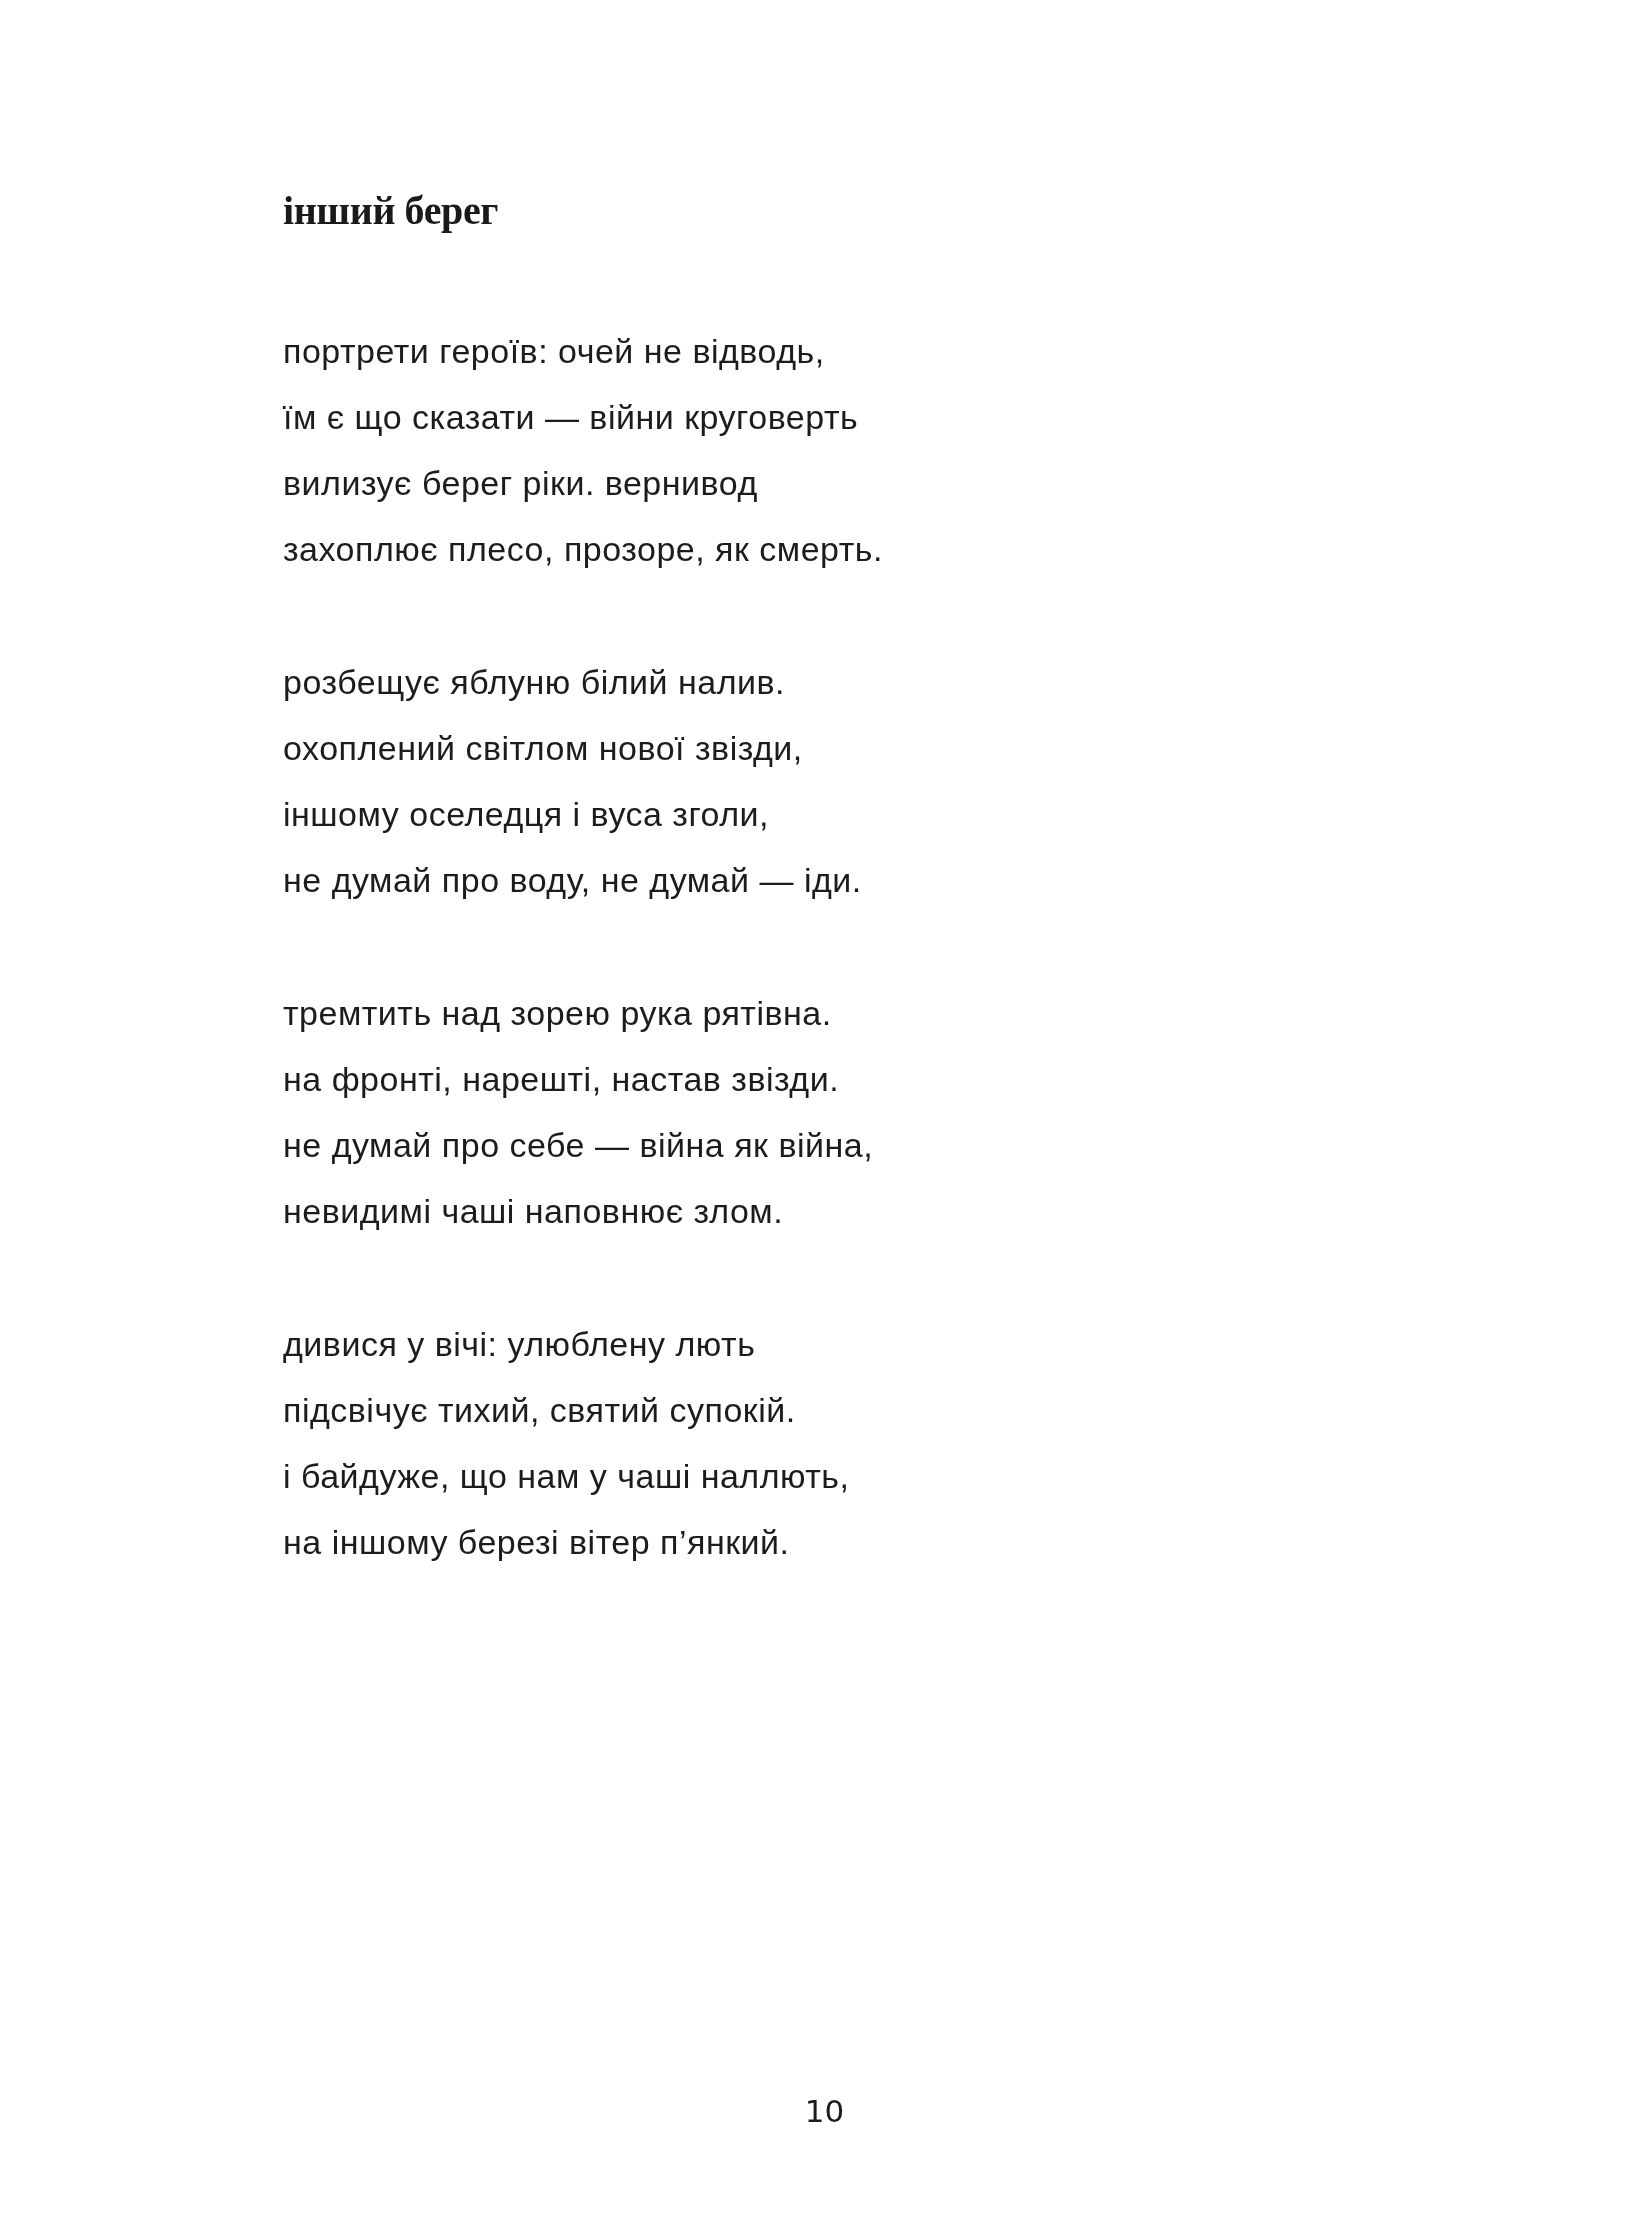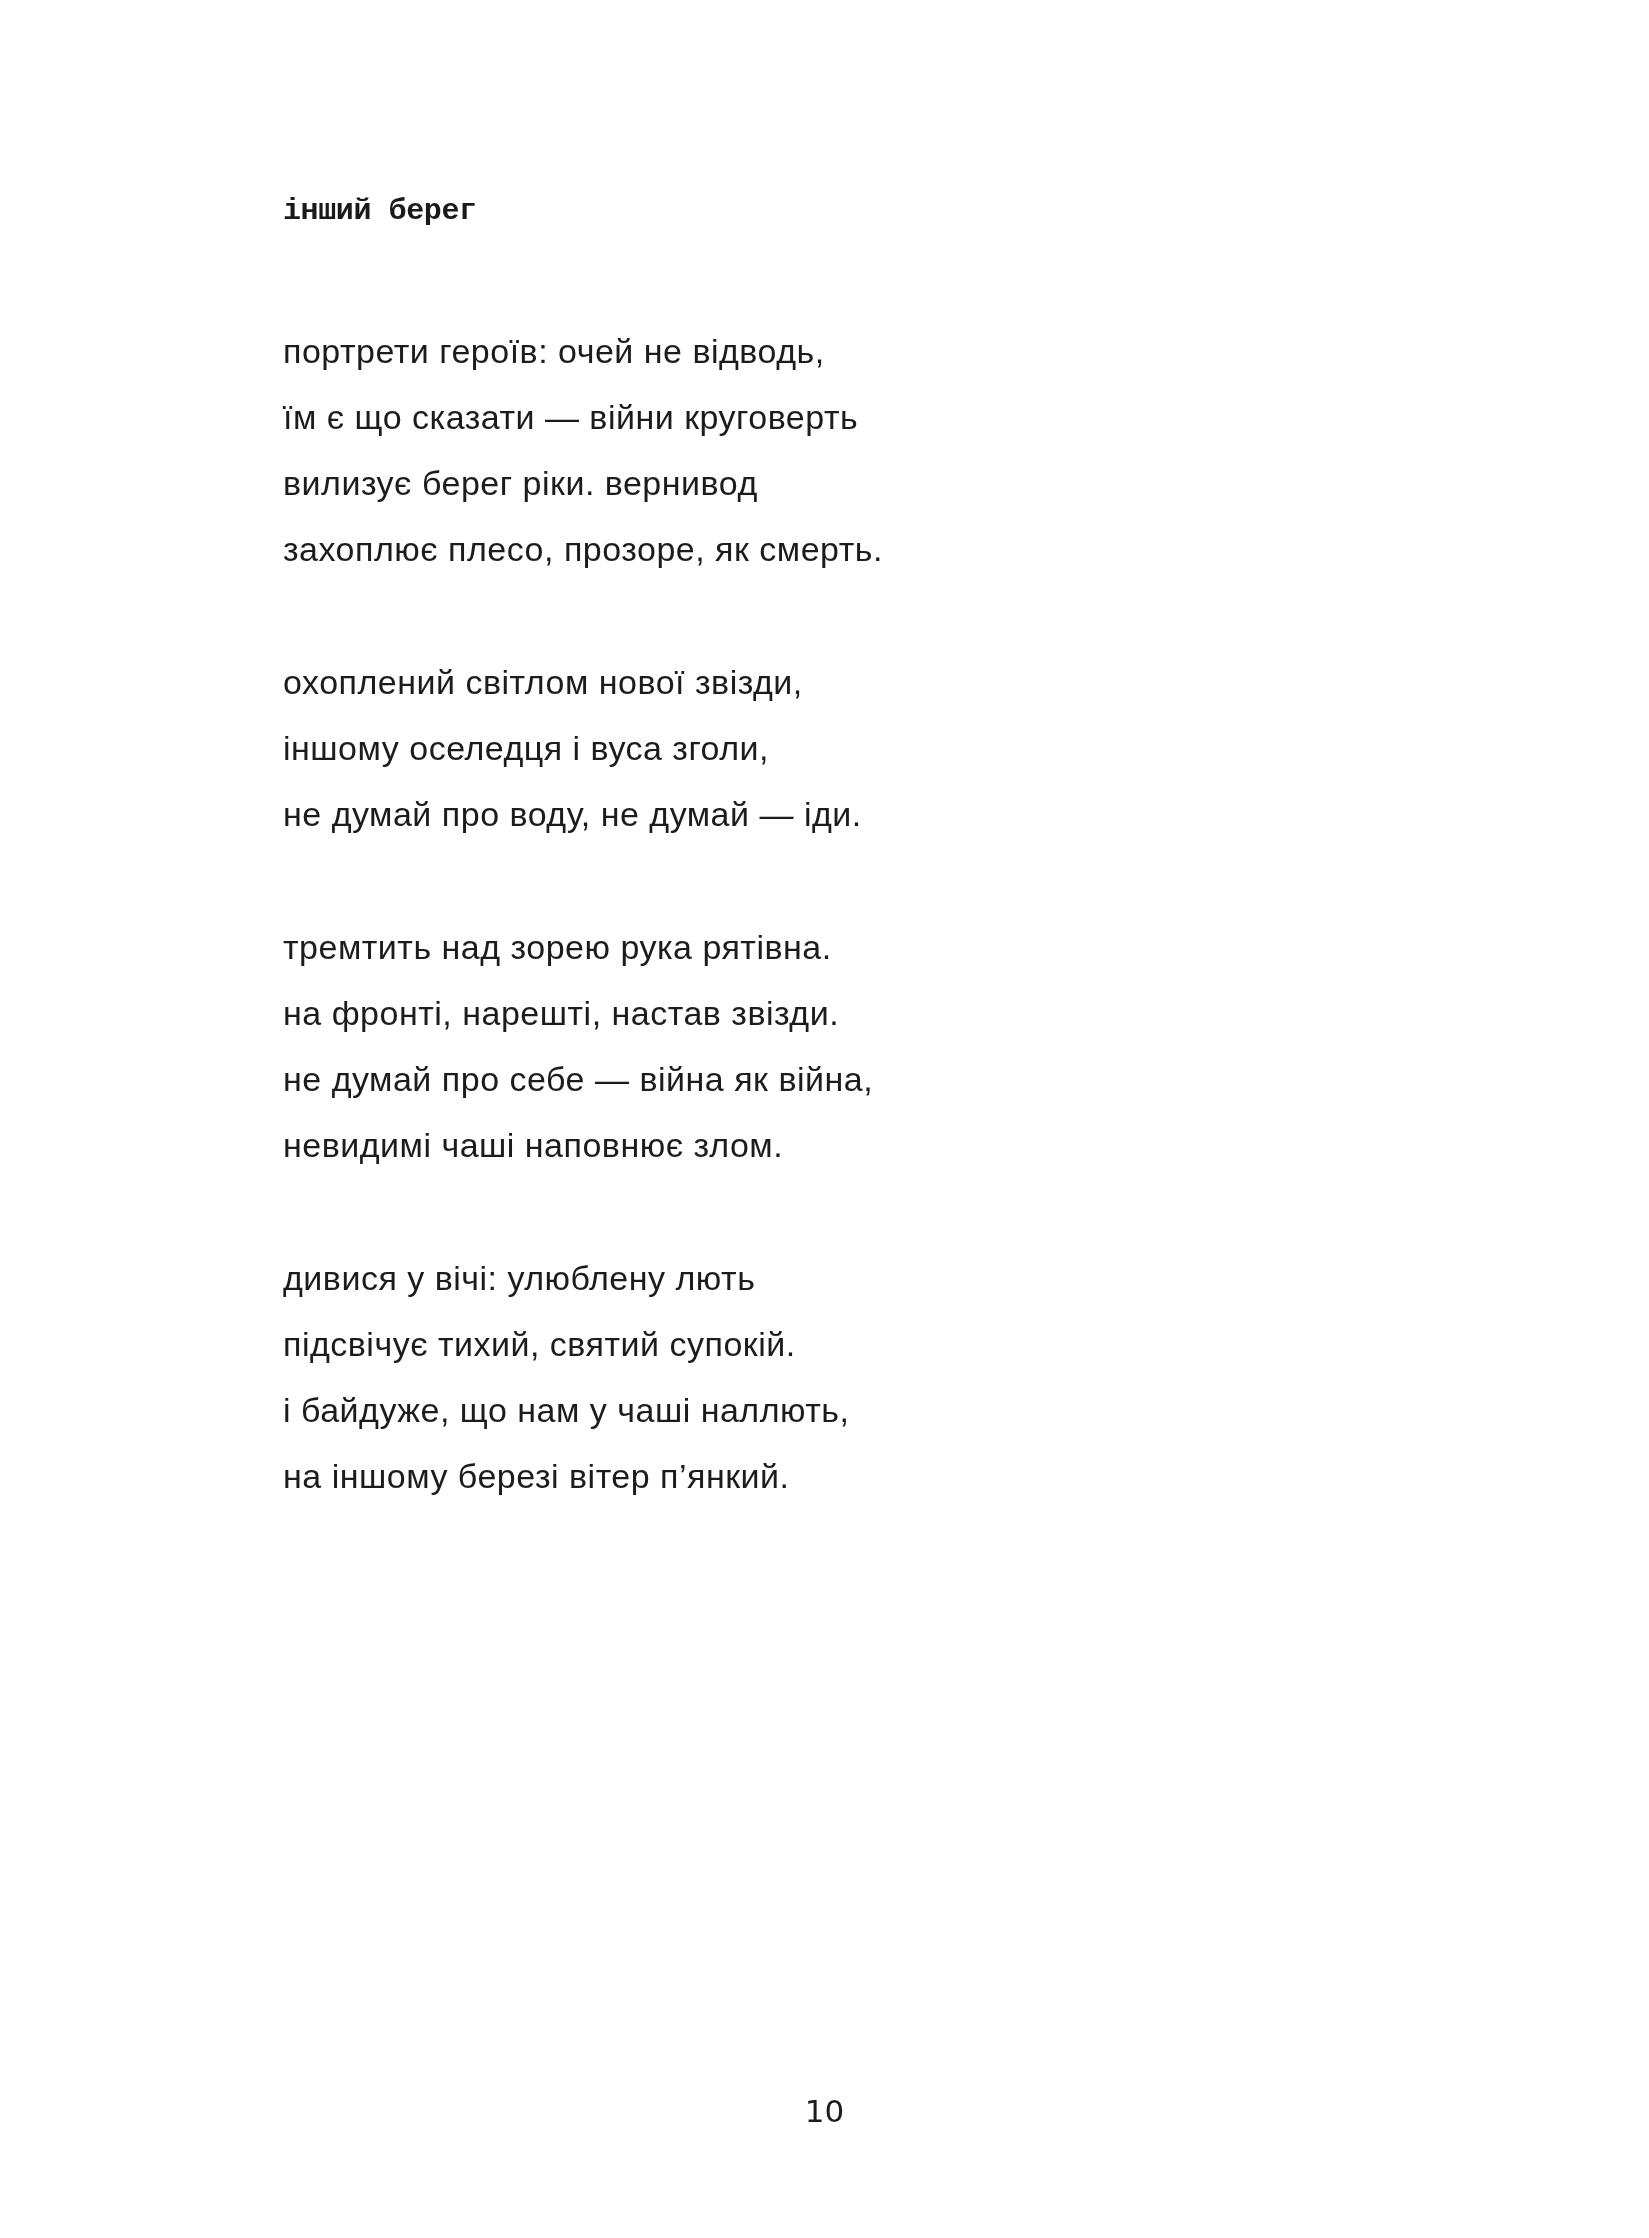--- a/index.html
+++ b/index.html
@@ -18,23 +18,23 @@
     .page {
       position: absolute;
       left: 0; top: 0;
       width: 1649px; height: 2239px;
       background: #ffffff;
     }
     .poem-title {
       position: absolute;
       left: 283px;
       top: 187px;
-      font-family: Liberation Mono, monospace;
+      font-family: Liberation Serif, serif;
       font-weight: bold;
-      font-size: 30px;
+      font-size: 40px;
       line-height: 48px;
       letter-spacing: -0.4px;
       color: #1a1a1a;
       margin: 0;
     }
     .poem {
       position: absolute;
       left: 283px;
       top: 318px;
       margin: 0;
@@ -74,20 +74,21 @@
   <div class="poem">
 
     <div class="stanza">
       <span class="line">портрети героїв: очей не відводь,</span>
       <span class="line">їм є що сказати — війни круговерть</span>
       <span class="line">вилизує берег ріки. вернивод</span>
       <span class="line">захоплює плесо, прозоре, як смерть.</span>
     </div>
 
     <div class="stanza">
+      <span class="line">розбещує яблуню білий налив.</span>
       <span class="line">охоплений світлом нової звізди,</span>
       <span class="line">іншому оселедця і вуса зголи,</span>
       <span class="line">не думай про воду, не думай — іди.</span>
     </div>
 
     <div class="stanza">
       <span class="line">тремтить над зорею рука рятівна.</span>
       <span class="line">на фронті, нарешті, настав звізди.</span>
       <span class="line">не думай про себе — війна як війна,</span>
       <span class="line">невидимі чаші наповнює злом.</span>

